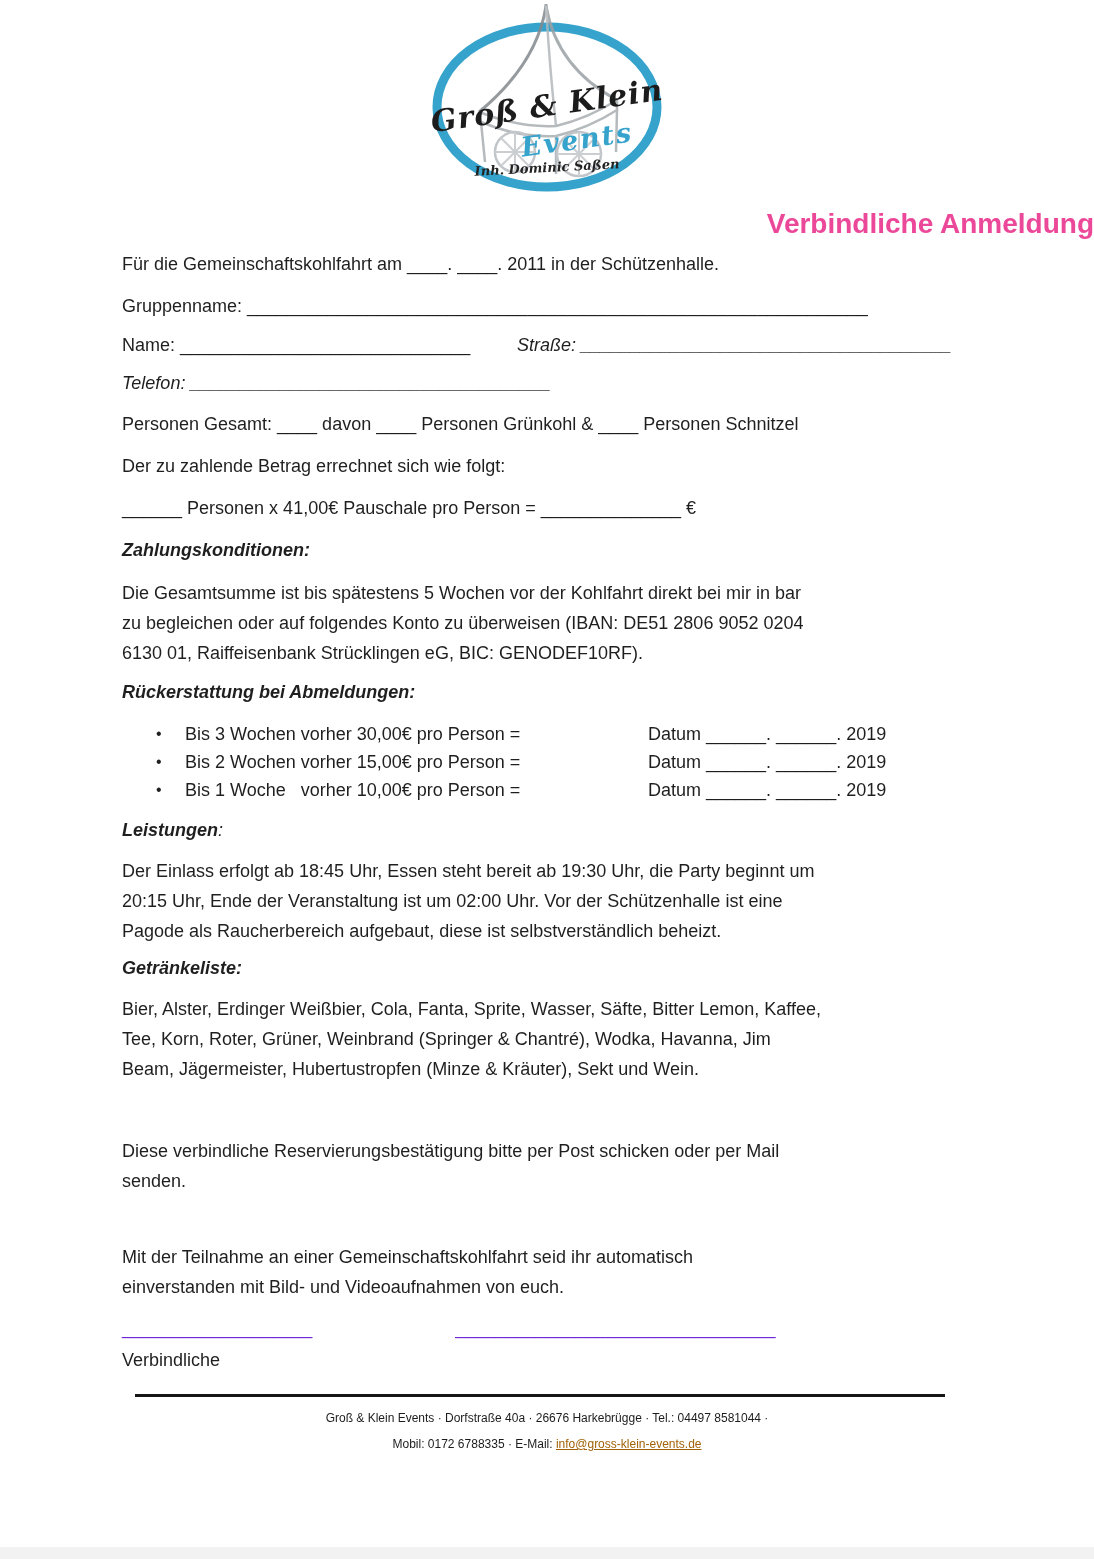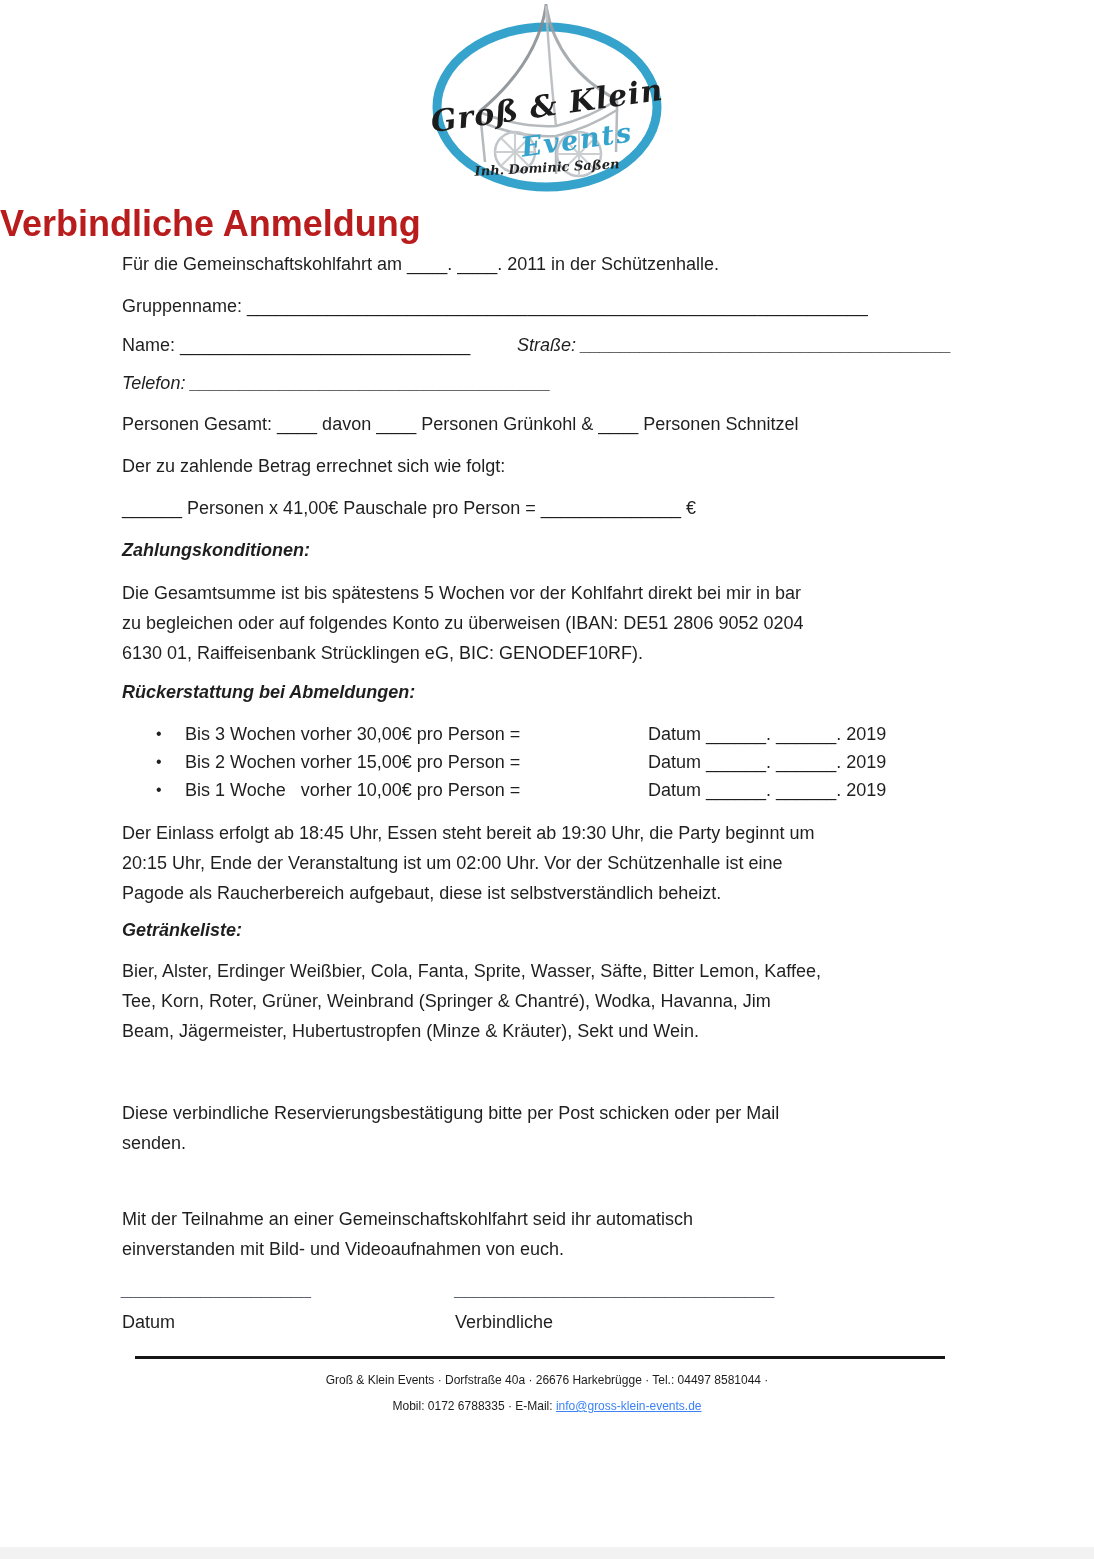--- a/index.html
+++ b/index.html
@@ -12,45 +12,45 @@
   .logo .script1{position:absolute;left:0;top:88px;width:240px;text-align:center;
       font-family:"DejaVu Serif",serif;font-style:italic;font-weight:bold;
       font-size:30px;color:#1c1c1c;transform:rotate(-8deg);letter-spacing:1px;}
   .logo .script2{position:absolute;left:30px;top:124px;width:240px;text-align:center;
       font-family:"DejaVu Serif",serif;font-style:italic;font-weight:bold;
       font-size:27px;color:#35a3cc;transform:rotate(-8deg);letter-spacing:2px;}
   .logo .script3{position:absolute;left:0;top:160px;width:240px;text-align:center;
       font-family:"DejaVu Serif",serif;font-style:italic;font-weight:bold;
       font-size:13px;color:#222;transform:rotate(-3deg);}
   
-  .title{margin-top:10px;text-align:left;font-size:36px;font-weight:600;
-         line-height:36px;color:#b91c1c;}
+  .title{margin-top:10px;text-align:right;font-size:28px;font-weight:600;
+         line-height:36px;color:#ec4899;}
   
   .content{padding:0 139px 0 122px;font-size:18px;}
   .line{line-height:24px;white-space:nowrap;}
   .mt18{margin-top:18px}.mt17{margin-top:17px}.mt16{margin-top:16px}
   .mt14{margin-top:14px}.mt12{margin-top:12px}.mt10{margin-top:10px}
   .row2{display:flex;}
   .row2 .col1{flex:0 0 395px;white-space:nowrap;}
   .row2 .col2{white-space:nowrap;font-style:italic;}
   .heading{font-weight:bold;line-height:24px;font-style:italic;}
   .para{line-height:30px;white-space:pre-line;}
   .bullets{margin-top:16px;}
   .bullet-row{display:flex;line-height:28px;}
   .bullet-dot{margin-left:34px;width:29px;font-size:16px;}
   .bullet-text{width:463px;white-space:nowrap;}
   .bullet-datum{white-space:nowrap;}
   .sig-row{margin-top:14px;line-height:24px;}
-  .sig-line{color:#0f172a;font-style:italic;}
+  .sig-line{color:#6d28d9;}
   .sig-gap{display:inline-block;width:143px;}
   .sig-labels{margin-top:8px;display:flex;line-height:24px;}
   .sig-labels .l1{flex:0 0 333px;}
   .rule{margin:22px 0 0 13px;width:810px;border-top:3px solid #161616;}
   .footer{margin-top:8px;text-align:center;font-size:12px;line-height:26px;color:#1c1c1c;}
-  .footer a{color:#3b82f6;text-decoration:underline;}
+  .footer a{color:#a16207;text-decoration:underline;}
   .bottom-strip{position:absolute;left:0;bottom:0;width:100%;height:12px;background:#f2f2f2;}
 </style>
 </head>
 <body>
 
 <div class="page">
 
   <div class="logo-wrap">
     <div class="logo">
       <svg width="240" height="196" viewBox="0 0 240 196">
@@ -120,20 +120,21 @@
         <span class="bullet-text">Bis 2 Wochen vorher 15,00€ pro Person =</span>
         <span class="bullet-datum">Datum ______. ______. 2019</span>
       </div>
       <div class="bullet-row">
         <span class="bullet-dot">•</span>
         <span class="bullet-text">Bis 1 Woche&nbsp;&nbsp; vorher 10,00€ pro Person =</span>
         <span class="bullet-datum">Datum ______. ______. 2019</span>
       </div>
     </div>
 
+    <div class="heading mt14"><span>Leistungen</span><span style="font-weight:normal">:</span></div>
 
     <div class="para mt14">Der Einlass erfolgt ab 18:45 Uhr, Essen steht bereit ab 19:30 Uhr, die Party beginnt um
 20:15 Uhr, Ende der Veranstaltung ist um 02:00 Uhr. Vor der Schützenhalle ist eine
 Pagode als Raucherbereich aufgebaut, diese ist selbstverständlich beheizt.</div>
 
     <div class="heading mt10">Getränkeliste:</div>
 
     <div class="para mt14">Bier, Alster, Erdinger Weißbier, Cola, Fanta, Sprite, Wasser, Säfte, Bitter Lemon, Kaffee,
 Tee, Korn, Roter, Grüner, Weinbrand (Springer &amp; Chantré), Wodka, Havanna, Jim
 Beam, Jägermeister, Hubertustropfen (Minze &amp; Kräuter), Sekt und Wein.</div>
@@ -142,21 +143,20 @@
 senden.</div>
 
     <div class="para" style="margin-top:46px">Mit der Teilnahme an einer Gemeinschaftskohlfahrt seid ihr automatisch
 einverstanden mit Bild- und Videoaufnahmen von euch.</div>
 
     <div class="sig-row">
       <span class="sig-line">___________________</span><span class="sig-gap"></span><span class="sig-line">________________________________</span>
     </div>
 
     <div class="sig-labels">
-      <span class="l1">Datum</span>
       <span class="l2">Verbindliche</span>
     </div>
 
     <div class="rule"></div>
   </div>
 
   <div class="footer">
     <div>Groß &amp; Klein Events · Dorfstraße 40a · 26676 Harkebrügge · Tel.: 04497 8581044 ·</div>
     <div><span>Mobil: 0172 6788335 · E-Mail: </span><a href="#">info@gross-klein-events.de</a></div>
   </div>

